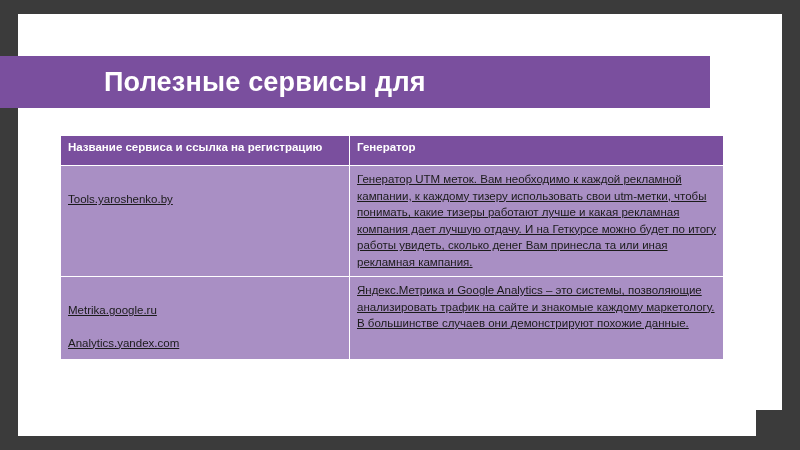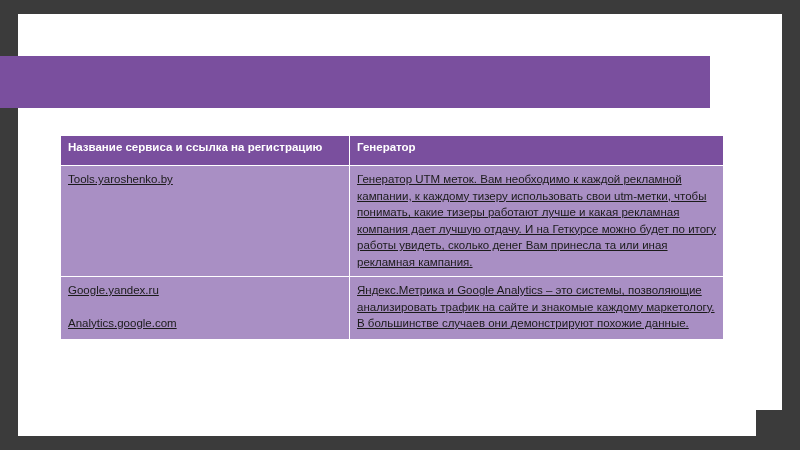--- a/index.html
+++ b/index.html
@@ -91,20 +91,21 @@
     width: 280px;
   }
   thead th.col-name {
     width: 280px;
   }
   .link {
     color: #1b1b1b;
     text-decoration: underline;
     display: block;
     margin-bottom: 2px;
+    margin-top: 20px;
   }
   .link + .link {
     margin-top: 16px;
   }
   .desc p {
     margin: 0;
     text-decoration: underline;
   }
   
   .corner-accent {
@@ -116,42 +117,43 @@
     background: #3b3b3b;
   }
 </style>
 </head>
 <body>
 
 <div class="slide">
   <div class="page-white"></div>
 
   <div class="title-banner"></div>
+  <div class="title-text">Полезные сервисы для</div>
 
   <div class="table-wrap">
     <table class="services">
       <thead>
         <tr>
           <th class="col-name">Название сервиса и ссылка на регистрацию</th>
           <th>Генератор</th>
         </tr>
       </thead>
       <tbody>
         <tr>
           <td class="col-name">
             <a class="link" href="#">Tools.yaroshenko.by</a>
           </td>
           <td class="desc">
             <p>Генератор UTM меток. Вам необходимо к каждой рекламной кампании, к каждому тизеру использовать свои utm-метки, чтобы понимать, какие  тизеры работают лучше и какая рекламная компания дает лучшую  отдачу. И на Геткурсе можно будет по итогу работы увидеть, сколько  денег Вам принесла та или иная рекламная кампания.</p>
           </td>
         </tr>
         <tr>
           <td class="col-name">
-            <a class="link" href="#">Google.yandex.ru</a>
-            <a class="link" href="#">Analytics.google.com</a>
+            <a class="link" href="#">Metrika.google.ru</a>
+            <a class="link" href="#">Analytics.yandex.com</a>
           </td>
           <td class="desc">
             <p>Яндекс.Метрика и Google Analytics – это системы, позволяющие анализировать трафик на сайте и знакомые каждому маркетологу. В большинстве случаев они демонстрируют похожие данные.</p>
           </td>
         </tr>
       </tbody>
     </table>
   </div>
 
   <div class="corner-accent"></div>

